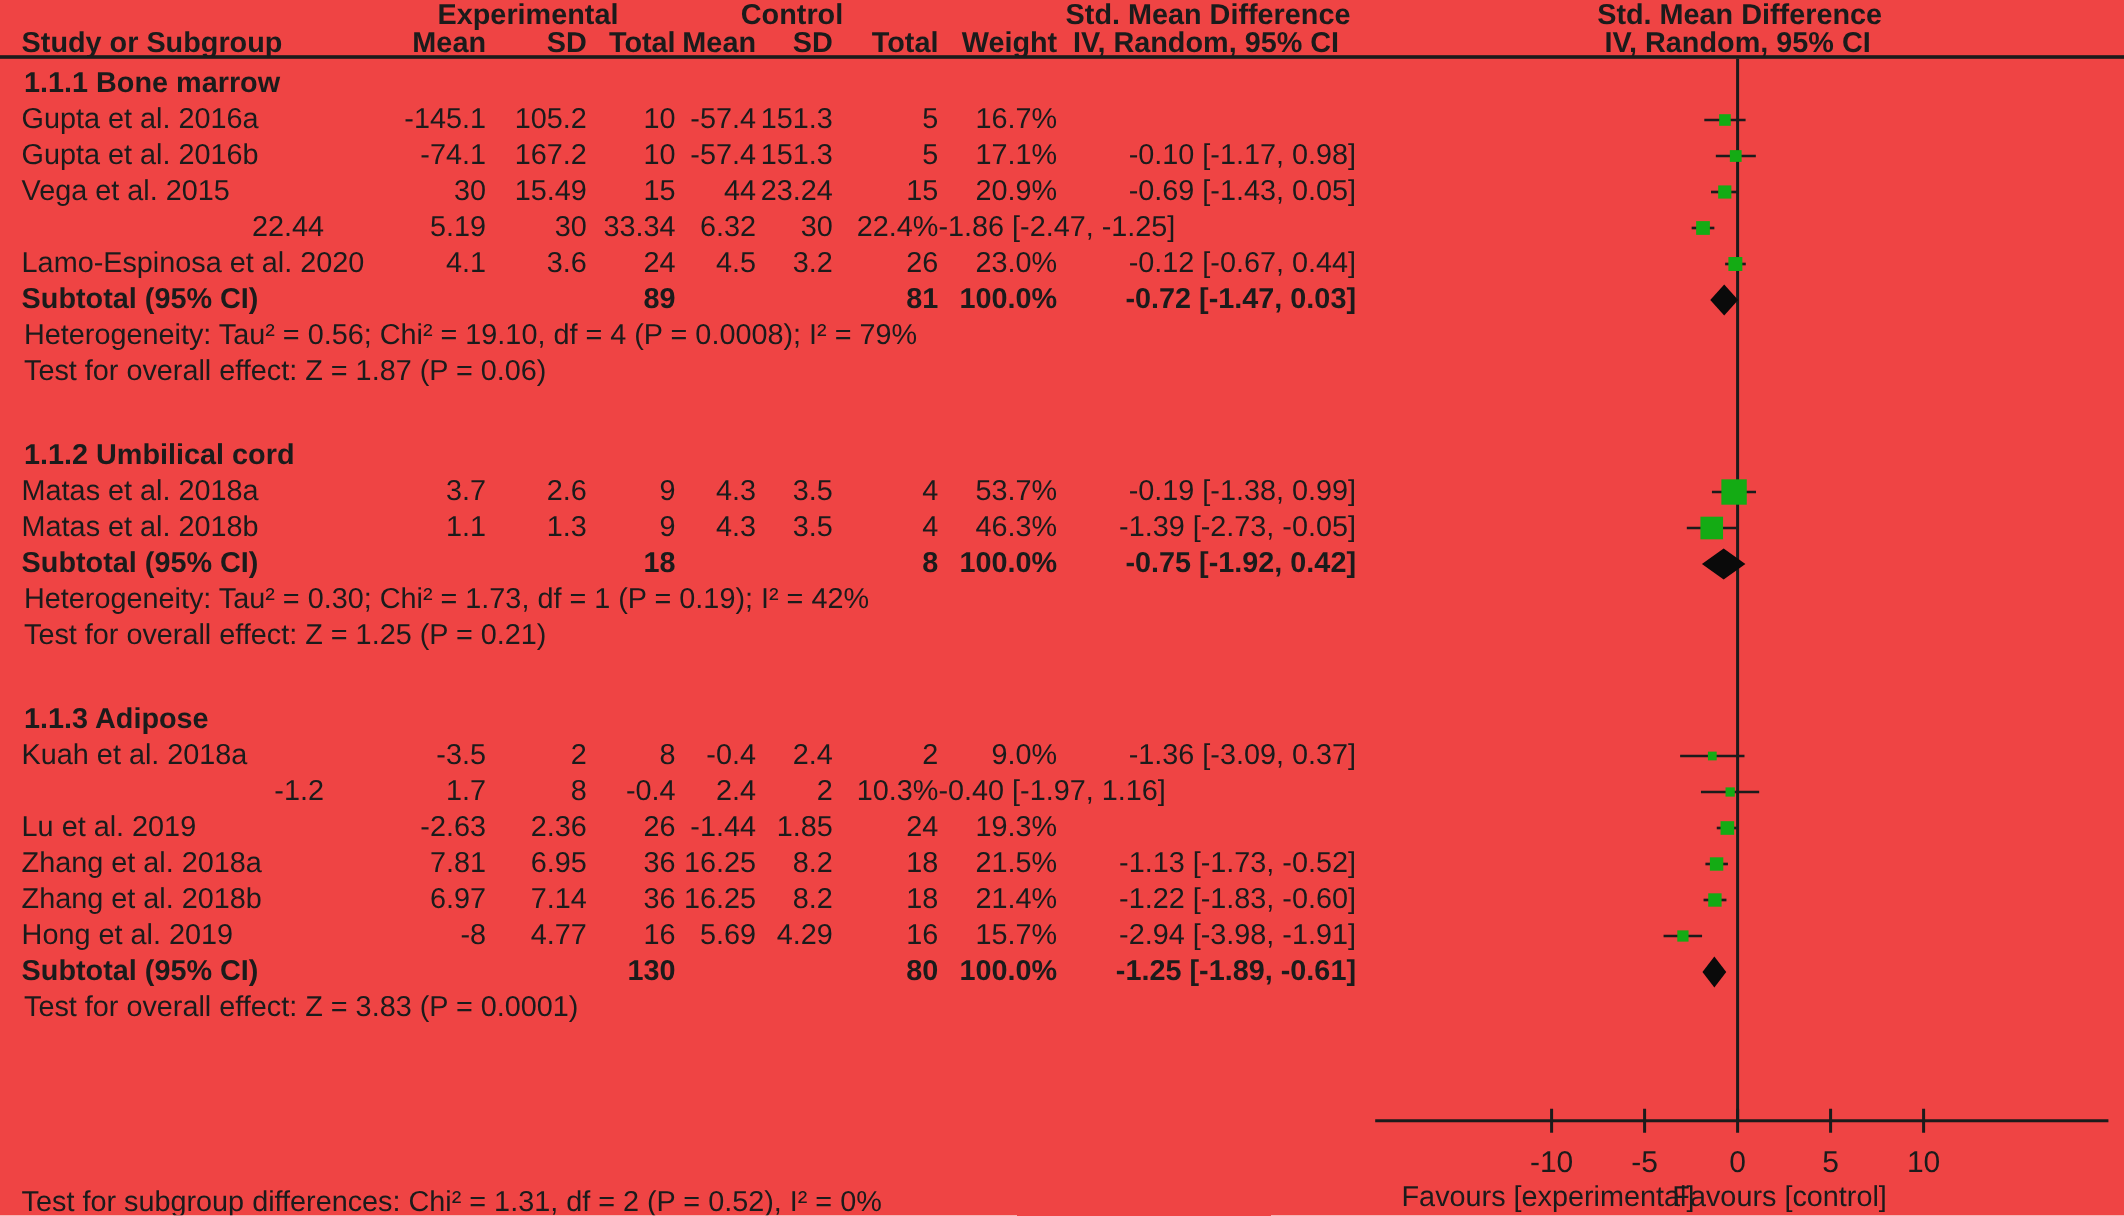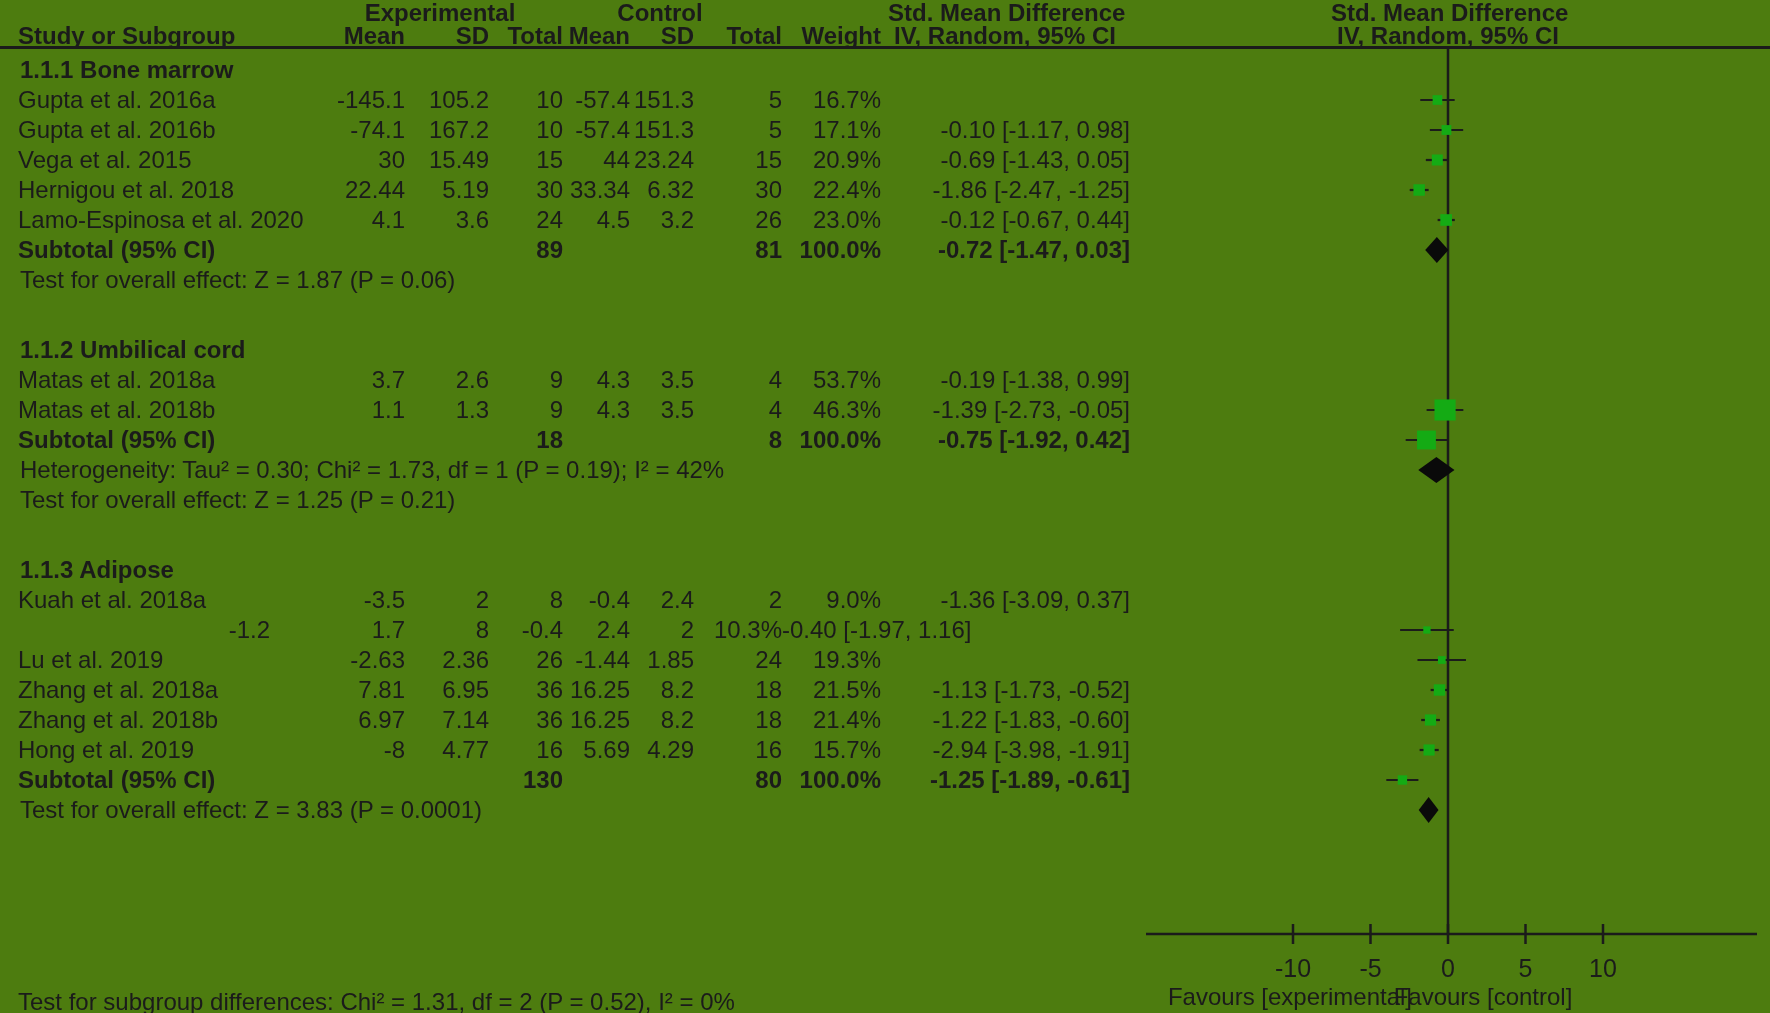--- a/index.html
+++ b/index.html
@@ -1,16 +1,16 @@
 <!DOCTYPE html>
 <html><head>
 <meta charset="utf-8">
 <style>
   html,body{margin:0;padding:0;background:#fff}
-  .figure{position:relative;width:1770px;height:1013px;overflow:hidden;background:#4d7c0f;
+  .figure{position:relative;width:1770px;height:1013px;overflow:hidden;background:#ef4444;
           color:#1b1b1b;font-family:"Liberation Sans","DejaVu Sans",sans-serif;font-size:24px}
   .hc{position:absolute;white-space:nowrap;font-weight:700;line-height:24px}
   .hc.center{text-align:center}
   .hc.right{text-align:right}
   .rule{position:absolute;left:0;top:46px;width:1770px;height:3px;background:#1b1b1b}
   #rows{position:absolute;left:0;top:49px;width:1130px}
   .row{display:grid;grid-template-columns:270px 135px 84px 74px 67px 64px 88px 99px 249px;
        height:30px;line-height:30px;white-space:nowrap}
   .row>div{overflow:visible}
   .c1{padding-left:18px}
@@ -79,21 +79,20 @@
         <div class="num">30</div>
         <div class="num">15.49</div>
         <div class="num">15</div>
         <div class="num">44</div>
         <div class="num">23.24</div>
         <div class="num">15</div>
         <div class="num">20.9%</div>
         <div class="num">-0.69 [-1.43, 0.05]</div>
       </div>
       <div class="row">
-        <div class="c1">Hernigou et al. 2018</div>
         <div class="num">22.44</div>
         <div class="num">5.19</div>
         <div class="num">30</div>
         <div class="num">33.34</div>
         <div class="num">6.32</div>
         <div class="num">30</div>
         <div class="num">22.4%</div>
         <div class="num">-1.86 [-2.47, -1.25]</div>
       </div>
       <div class="row">
@@ -110,20 +109,23 @@
       <div class="row">
         <div class="c1 bold">Subtotal (95% CI)</div>
         <div class="num"></div>
         <div class="num"></div>
         <div class="num bold">89</div>
         <div class="num"></div>
         <div class="num"></div>
         <div class="num bold">81</div>
         <div class="num bold">100.0%</div>
         <div class="num bold">-0.72 [-1.47, 0.03]</div>
+      </div>
+      <div class="row">
+        <div class="full">Heterogeneity: Tau² = 0.56; Chi² = 19.10, df = 4 (P = 0.0008); I² = 79%</div>
       </div>
       <div class="row">
         <div class="full">Test for overall effect: Z = 1.87 (P = 0.06)</div>
       </div>
       <div class="sp"></div>
       <div class="row">
         <div class="full bold">1.1.2 Umbilical cord</div>
       </div>
       <div class="row">
         <div class="c1">Matas et al. 2018a</div>

